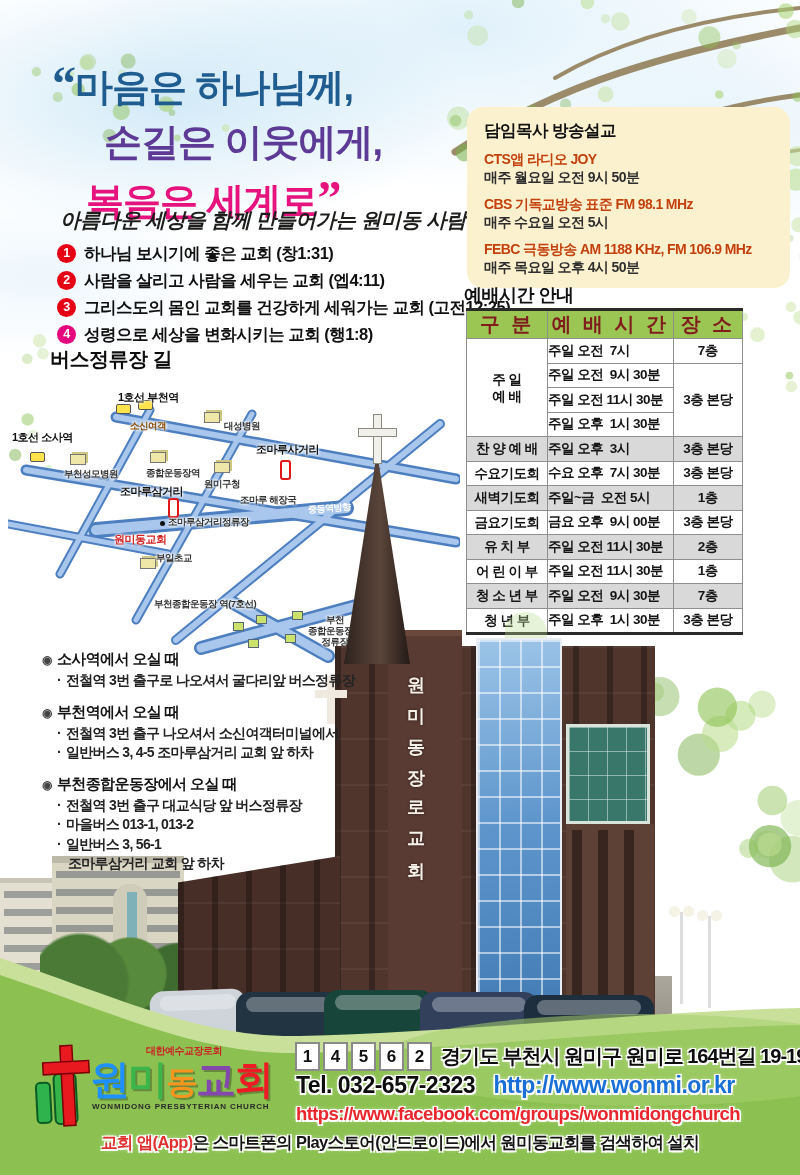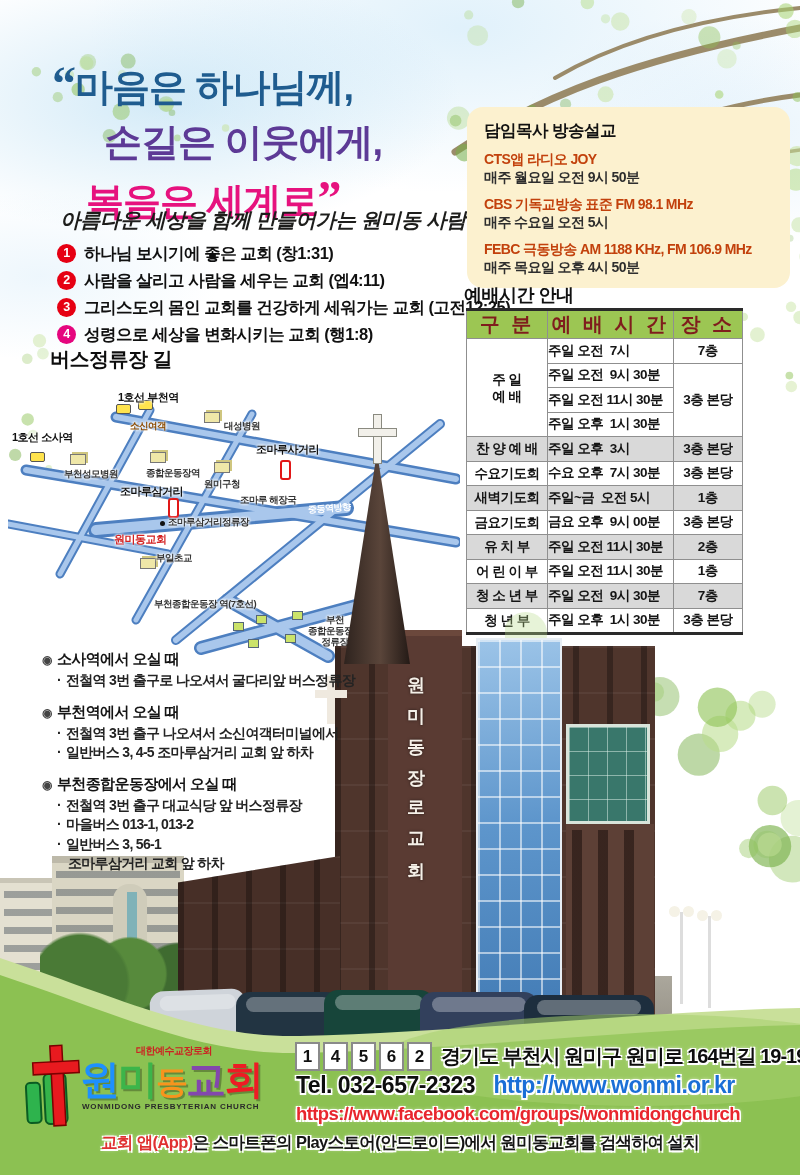--- a/index.html
+++ b/index.html
@@ -125,21 +125,21 @@
     font-size:18px;font-weight:800;color:#f5f0e8;letter-spacing:13px;text-shadow:0 0 3px rgba(0,0,0,.6);}
   .lamp{position:absolute;width:3px;height:92px;background:#ddd;}
   .lamp:before,.lamp:after{content:"";position:absolute;width:11px;height:11px;border-radius:50%;background:#f5f2e6;top:-6px;}
   .lamp:before{left:-11px;} .lamp:after{left:3px;}
   .car{position:absolute;border-radius:14px 14px 5px 5px;}
   .car .win{position:absolute;left:10%;right:10%;top:5px;height:15px;border-radius:8px;background:rgba(255,255,255,.30);}
 
   
   .footer-wave{left:0;top:940px;width:800px;height:235px;}
   .outline-w{text-shadow:-1.5px -1.5px 0 #fff,1.5px -1.5px 0 #fff,-1.5px 1.5px 0 #fff,1.5px 1.5px 0 #fff,0 0 4px #fff;}
-  .logo{left:18px;top:1044px;width:270px;height:92px;}
+  .logo{left:28px;top:1044px;width:270px;height:92px;}
   .logo-denom{position:absolute;left:118px;top:0;font-size:10px;font-weight:800;color:#cc2222;letter-spacing:-0.5px;}
   .logo-chars{position:absolute;left:62px;top:8px;font-size:40px;font-weight:900;letter-spacing:-2px;
       text-shadow:2px 2px 0 rgba(0,0,0,.28);}
   .lc0{color:#1e90ff;} .lc1{color:#3cb54a;} .lc2{color:#f7941d;font-size:32px;} .lc3{color:#8347ad;} .lc4{color:#ed1c24;}
   .logo-eng{position:absolute;left:64px;top:58px;font-size:8px;font-weight:800;color:#2a2a2a;letter-spacing:.8px;}
   .addr-row{left:295px;top:1042px;display:flex;align-items:center;gap:3px;}
   .pbox{width:21px;height:25px;background:#fff;border:2px solid #8a8a8a;color:#111;font-size:17px;font-weight:800;
         display:flex;align-items:center;justify-content:center;}
   .addr-text{font-size:20px;font-weight:800;color:#0d0d0d;letter-spacing:-1px;margin-left:6px;white-space:nowrap;}
   .tel-row{left:296px;top:1072px;white-space:nowrap;}

